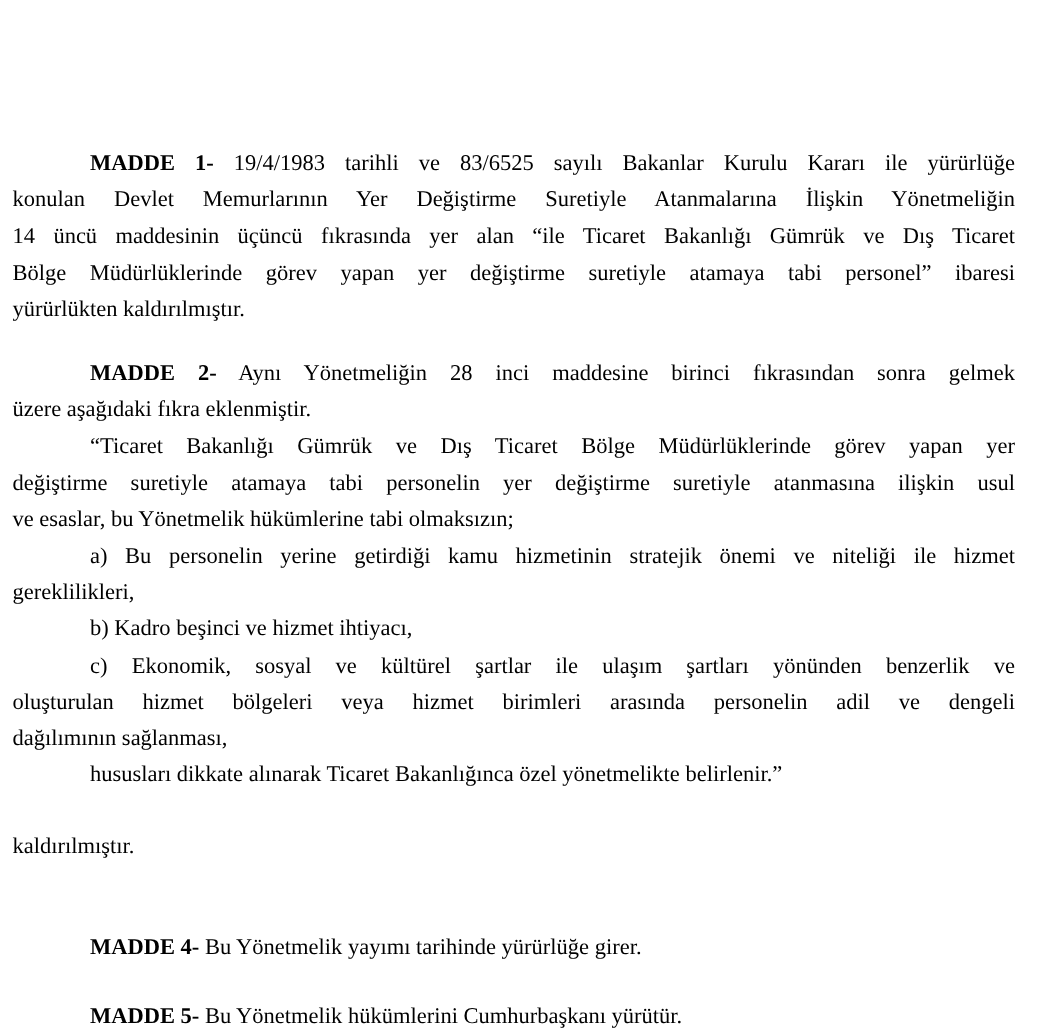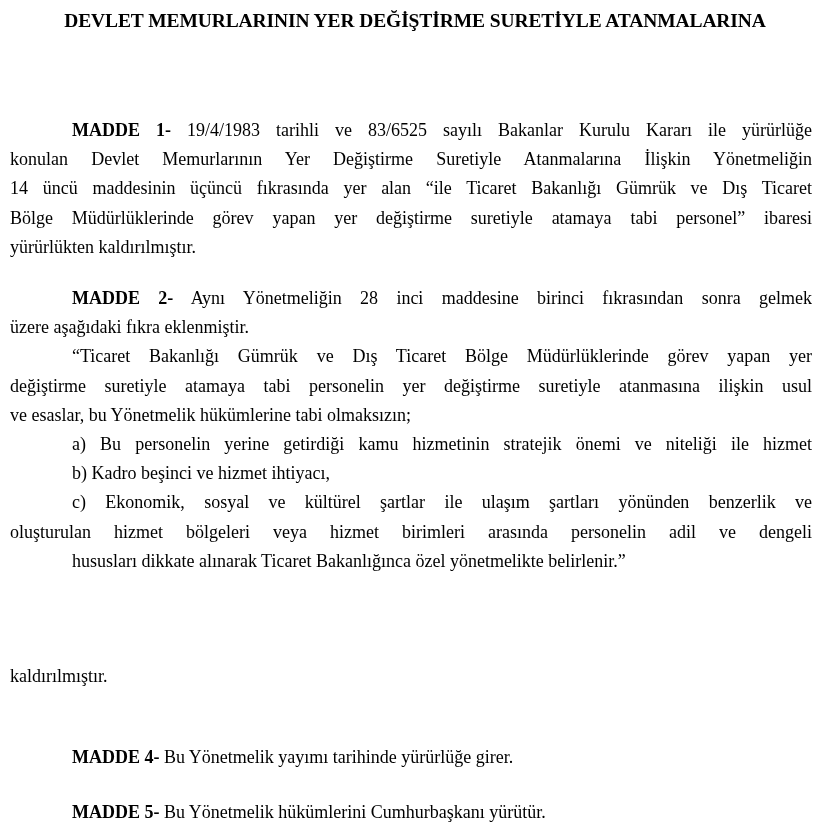--- a/index.html
+++ b/index.html
@@ -17,41 +17,42 @@
     .block { position: absolute; left: 10px; width: 802px; font-size: 18px; line-height: 29.2px; }
     .p { text-align: justify; text-align-last: left; }
     .j { text-align: justify; text-align-last: justify; }
     .ind { text-indent: 62px; }
     .b { font-weight: bold; }
   </style>
 </head>
 <body>
 
 <div class="title">
-  <div>DEVLET MEMURLARININ YER DEĞİŞTİRME SURETİYLE ATANMALARINA</div>
 </div>
 
 <div class="block" style="top:116px;">
   <div class="j ind"><span class="b">MADDE 1-</span><span> 19/4/1983 tarihli ve 83/6525 sayılı Bakanlar Kurulu Kararı ile yürürlüğe</span></div>
   <div class="j">konulan Devlet Memurlarının Yer Değiştirme Suretiyle Atanmalarına İlişkin Yönetmeliğin</div>
   <div class="j">14 üncü maddesinin üçüncü fıkrasında yer alan “ile Ticaret Bakanlığı Gümrük ve Dış Ticaret</div>
   <div class="j">Bölge Müdürlüklerinde görev yapan yer değiştirme suretiyle atamaya tabi personel” ibaresi</div>
   <div class="p">yürürlükten kaldırılmıştır.</div>
 </div>
 
 <div class="block" style="top:284px;">
   <div class="j ind"><span class="b">MADDE 2-</span><span> Aynı Yönetmeliğin 28 inci maddesine birinci fıkrasından sonra gelmek</span></div>
   <div class="p">üzere aşağıdaki fıkra eklenmiştir.</div>
   <div class="j ind">“Ticaret Bakanlığı Gümrük ve Dış Ticaret Bölge Müdürlüklerinde görev yapan yer</div>
   <div class="j">değiştirme suretiyle atamaya tabi personelin yer değiştirme suretiyle atanmasına ilişkin usul</div>
   <div class="p">ve esaslar, bu Yönetmelik hükümlerine tabi olmaksızın;</div>
   <div class="j ind">a) Bu personelin yerine getirdiği kamu hizmetinin stratejik önemi ve niteliği ile hizmet</div>
+  <div class="p">gereklilikleri,</div>
   <div class="p ind">b) Kadro beşinci ve hizmet ihtiyacı,</div>
   <div class="j ind">c) Ekonomik, sosyal ve kültürel şartlar ile ulaşım şartları yönünden benzerlik ve</div>
   <div class="j">oluşturulan hizmet bölgeleri veya hizmet birimleri arasında personelin adil ve dengeli</div>
+  <div class="p">dağılımının sağlanması,</div>
   <div class="p ind">hususları dikkate alınarak Ticaret Bakanlığınca özel yönetmelikte belirlenir.”</div>
 </div>
 
 <div class="block" style="top:662px;">
   <div class="p">kaldırılmıştır.</div>
 </div>
 
 <div class="block" style="top:743px;">
   <div class="p ind"><span class="b">MADDE 4-</span><span> Bu Yönetmelik yayımı tarihinde yürürlüğe girer.</span></div>
 </div>

